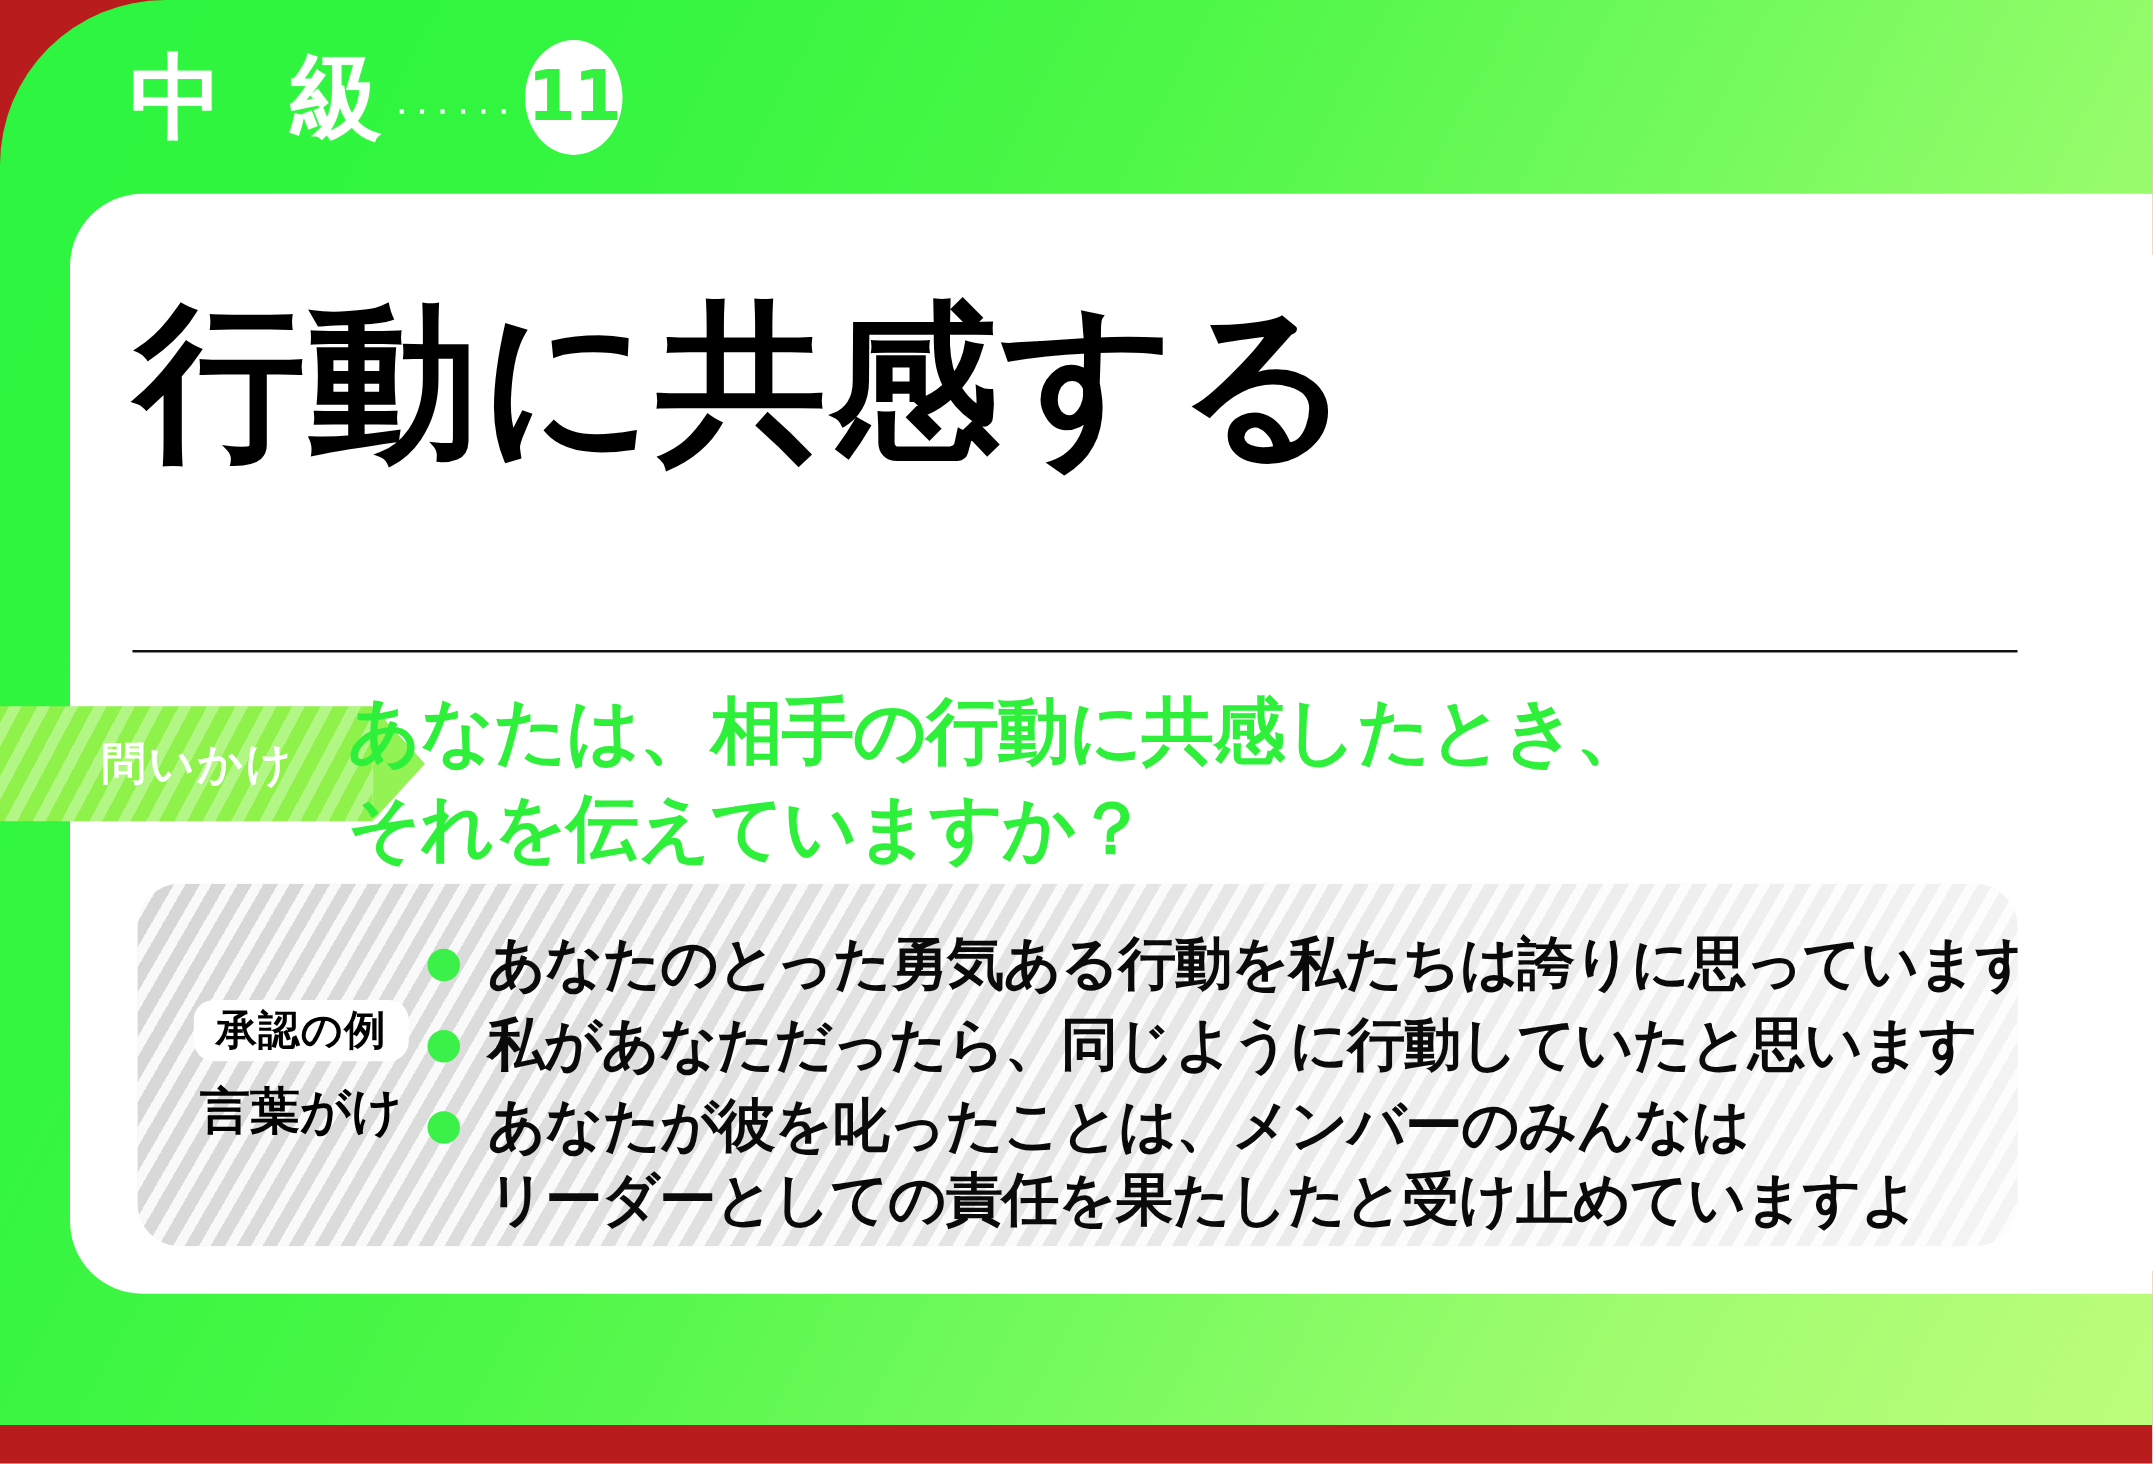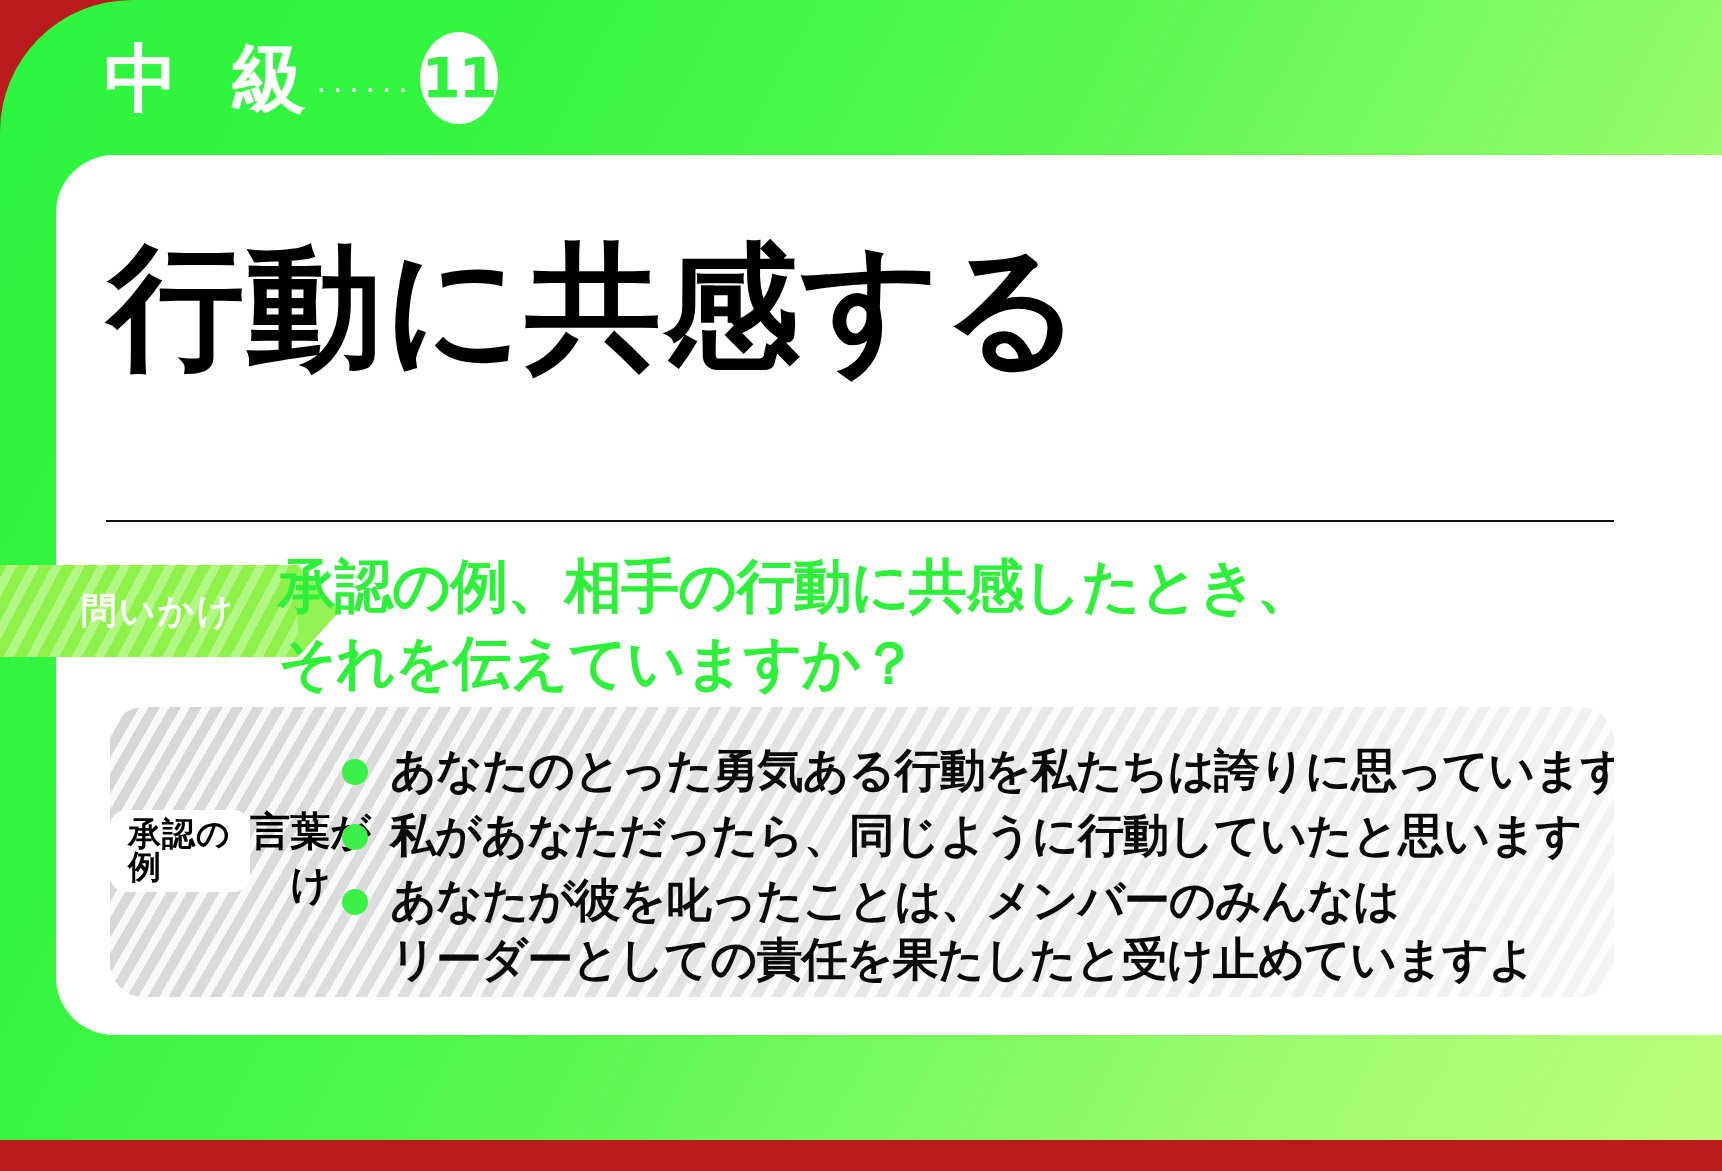--- a/index.html
+++ b/index.html
@@ -201,20 +201,21 @@
       linear-gradient(116deg, #d6d6d6 0%, #e2e2e2 40%, #ededed 70%, #f4f4f4 100%);
     overflow: hidden;
   }
   #panel-left {
     position: absolute;
     left: 0;
     top: 0;
     width: 262px;
     height: 290px;
     display: flex;
+    flex-direction: column;
     align-items: center;
     justify-content: center;
     padding-top: 12px;
     box-sizing: border-box;
   }
   #panel-pill {
     background: #ffffff;
     border-radius: 16px;
     padding: 7px 18px 9px 18px;
     color: #000000;
@@ -287,21 +288,21 @@
     <div id="title">行動に共感する</div>
 
     <div id="divider"></div>
 
     <div id="question-tag-arrow"></div>
     <div id="question-tag">
       <div id="question-tag-label">問いかけ</div>
     </div>
 
     <div id="question-text">
-      <span class="q-line">承認の例、相手の行動に共感したとき、</span>
+      <span class="q-line">あなたは、相手の行動に共感したとき、</span>
       <span class="q-line">それを伝えていますか？</span>
     </div>
 
     <div id="examples-panel">
 
       <div id="panel-left">
         <div id="panel-pill">承認の例</div>
         <div id="panel-sub">
           <span>言葉がけ</span>
         </div>

